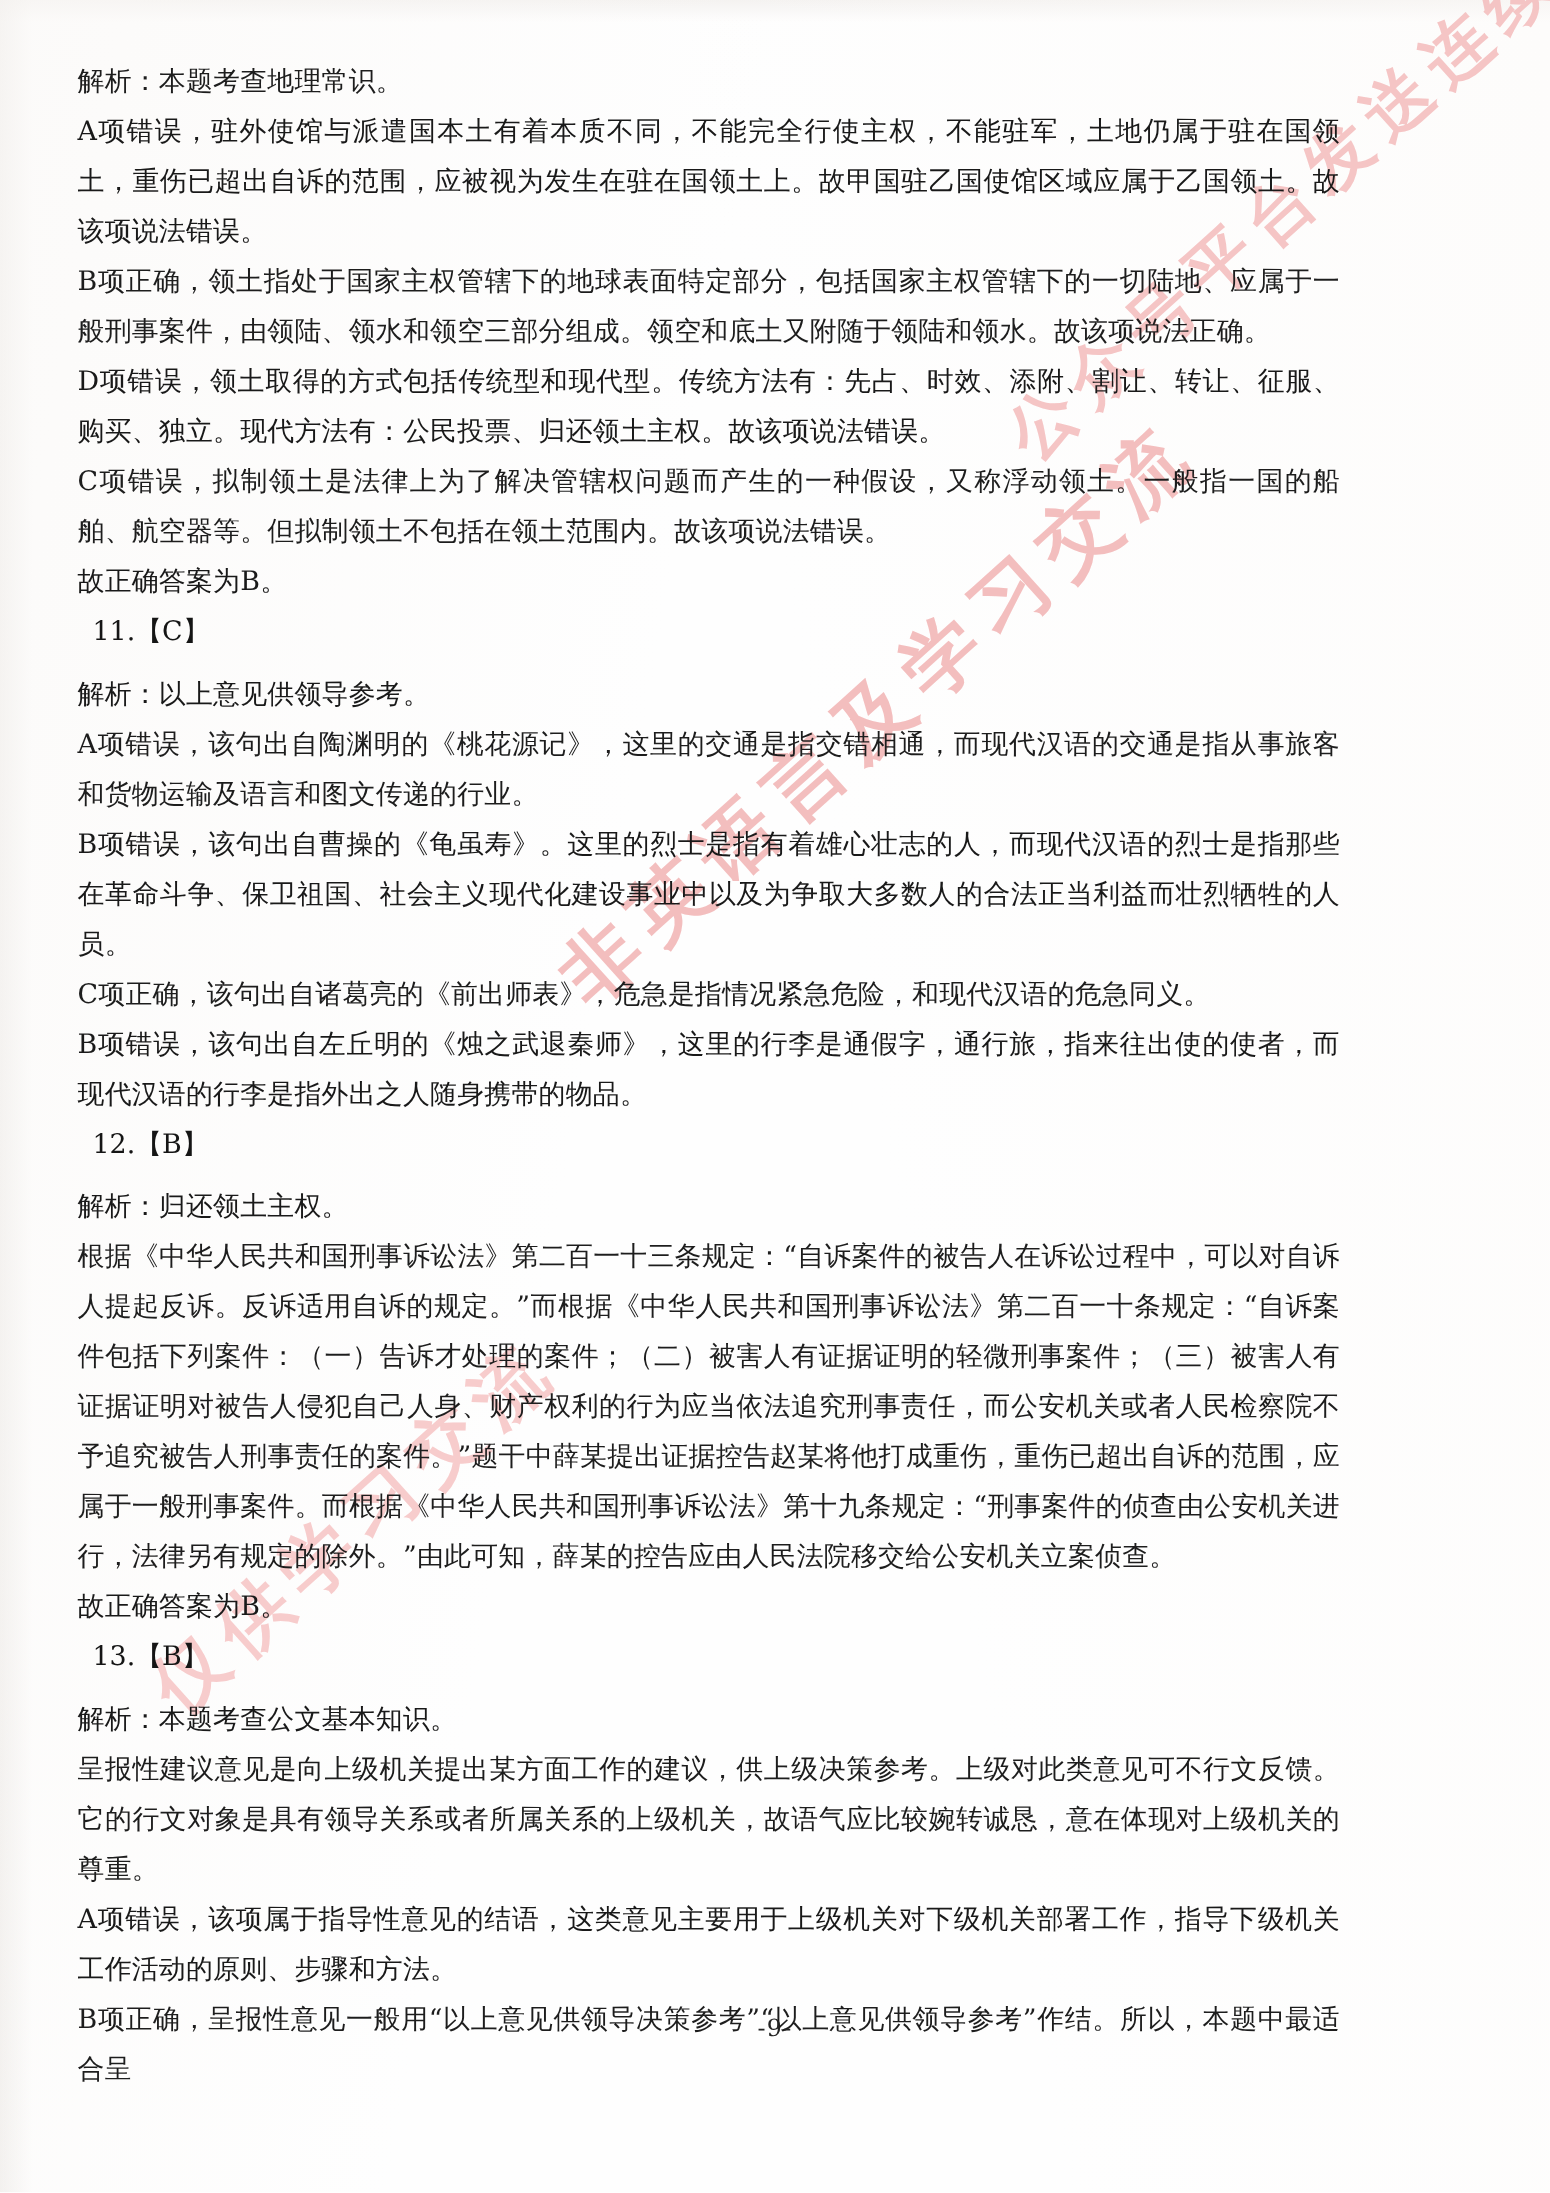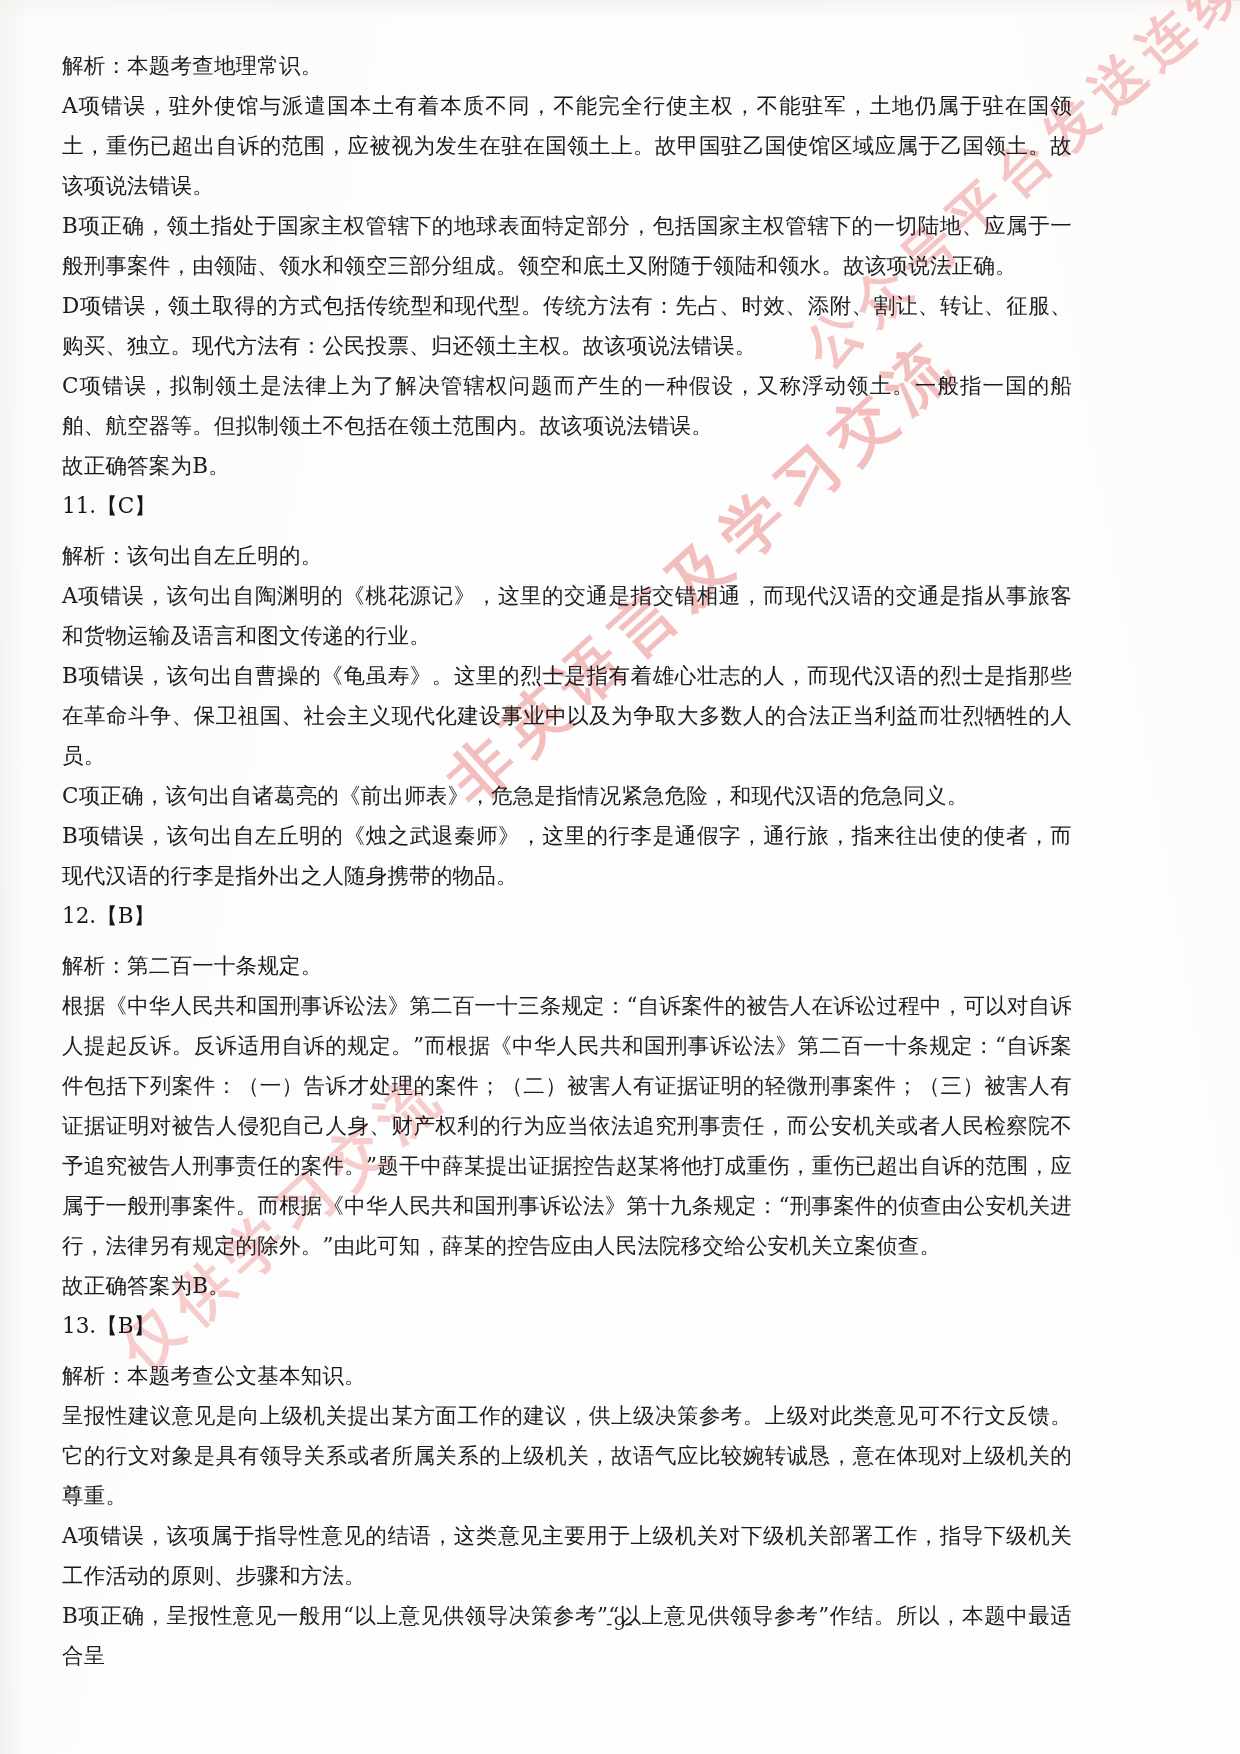--- a/index.html
+++ b/index.html
@@ -82,21 +82,21 @@
     padding: 0;
     font-size: 21.5px;
     line-height: 40px;
     color: #1b1b1b;
     text-align: justify;
     text-justify: inter-character;
     letter-spacing: 0.2px;
     font-family: "DejaVu Serif", "Liberation Serif", serif;
   }
   p.heading {
-    margin: 0 0 10px 0;
+    margin: 0 0 10px 12px;
     padding: 0;
     font-size: 21.5px;
     line-height: 40px;
     color: #151515;
     font-family: "DejaVu Serif", "Liberation Serif", serif;
   }
 
   
   p.para:nth-of-type(odd) { color: #1d1d1d; }
   p.para:nth-of-type(even) { color: #191919; }
@@ -152,28 +152,28 @@
 
   <div class="content">
     <p class="para">解析：本题考查地理常识。</p>
     <p class="para">A项错误，驻外使馆与派遣国本土有着本质不同，不能完全行使主权，不能驻军，土地仍属于驻在国领土，重伤已超出自诉的范围，应被视为发生在驻在国领土上。故甲国驻乙国使馆区域应属于乙国领土。故该项说法错误。</p>
     <p class="para">B项正确，领土指处于国家主权管辖下的地球表面特定部分，包括国家主权管辖下的一切陆地、应属于一般刑事案件，由领陆、领水和领空三部分组成。领空和底土又附随于领陆和领水。故该项说法正确。</p>
     <p class="para">D项错误，领土取得的方式包括传统型和现代型。传统方法有：先占、时效、添附、割让、转让、征服、购买、独立。现代方法有：公民投票、归还领土主权。故该项说法错误。</p>
     <p class="para">C项错误，拟制领土是法律上为了解决管辖权问题而产生的一种假设，又称浮动领土。一般指一国的船舶、航空器等。但拟制领土不包括在领土范围内。故该项说法错误。</p>
     <p class="para">故正确答案为B。</p>
 
     <p class="heading">11.【C】</p>
-    <p class="para">解析：该句出自左丘明的。</p>
+    <p class="para">解析：以上意见供领导参考。</p>
     <p class="para">A项错误，该句出自陶渊明的《桃花源记》，这里的交通是指交错相通，而现代汉语的交通是指从事旅客和货物运输及语言和图文传递的行业。</p>
     <p class="para">B项错误，该句出自曹操的《龟虽寿》。这里的烈士是指有着雄心壮志的人，而现代汉语的烈士是指那些在革命斗争、保卫祖国、社会主义现代化建设事业中以及为争取大多数人的合法正当利益而壮烈牺牲的人员。</p>
     <p class="para">C项正确，该句出自诸葛亮的《前出师表》，危急是指情况紧急危险，和现代汉语的危急同义。</p>
     <p class="para">B项错误，该句出自左丘明的《烛之武退秦师》，这里的行李是通假字，通行旅，指来往出使的使者，而现代汉语的行李是指外出之人随身携带的物品。</p>
 
     <p class="heading">12.【B】</p>
-    <p class="para">解析：第二百一十条规定。</p>
+    <p class="para">解析：归还领土主权。</p>
     <p class="para">根据《中华人民共和国刑事诉讼法》第二百一十三条规定：“自诉案件的被告人在诉讼过程中，可以对自诉人提起反诉。反诉适用自诉的规定。”而根据《中华人民共和国刑事诉讼法》第二百一十条规定：“自诉案件包括下列案件：（一）告诉才处理的案件；（二）被害人有证据证明的轻微刑事案件；（三）被害人有证据证明对被告人侵犯自己人身、财产权利的行为应当依法追究刑事责任，而公安机关或者人民检察院不予追究被告人刑事责任的案件。”题干中薛某提出证据控告赵某将他打成重伤，重伤已超出自诉的范围，应属于一般刑事案件。而根据《中华人民共和国刑事诉讼法》第十九条规定：“刑事案件的侦查由公安机关进行，法律另有规定的除外。”由此可知，薛某的控告应由人民法院移交给公安机关立案侦查。</p>
     <p class="para">故正确答案为B。</p>
 
     <p class="heading">13.【B】</p>
     <p class="para">解析：本题考查公文基本知识。</p>
     <p class="para">呈报性建议意见是向上级机关提出某方面工作的建议，供上级决策参考。上级对此类意见可不行文反馈。它的行文对象是具有领导关系或者所属关系的上级机关，故语气应比较婉转诚恳，意在体现对上级机关的尊重。</p>
     <p class="para">A项错误，该项属于指导性意见的结语，这类意见主要用于上级机关对下级机关部署工作，指导下级机关工作活动的原则、步骤和方法。</p>
     <p class="para">B项正确，呈报性意见一般用“以上意见供领导决策参考”“以上意见供领导参考”作结。所以，本题中最适合呈</p>
   </div>
 

